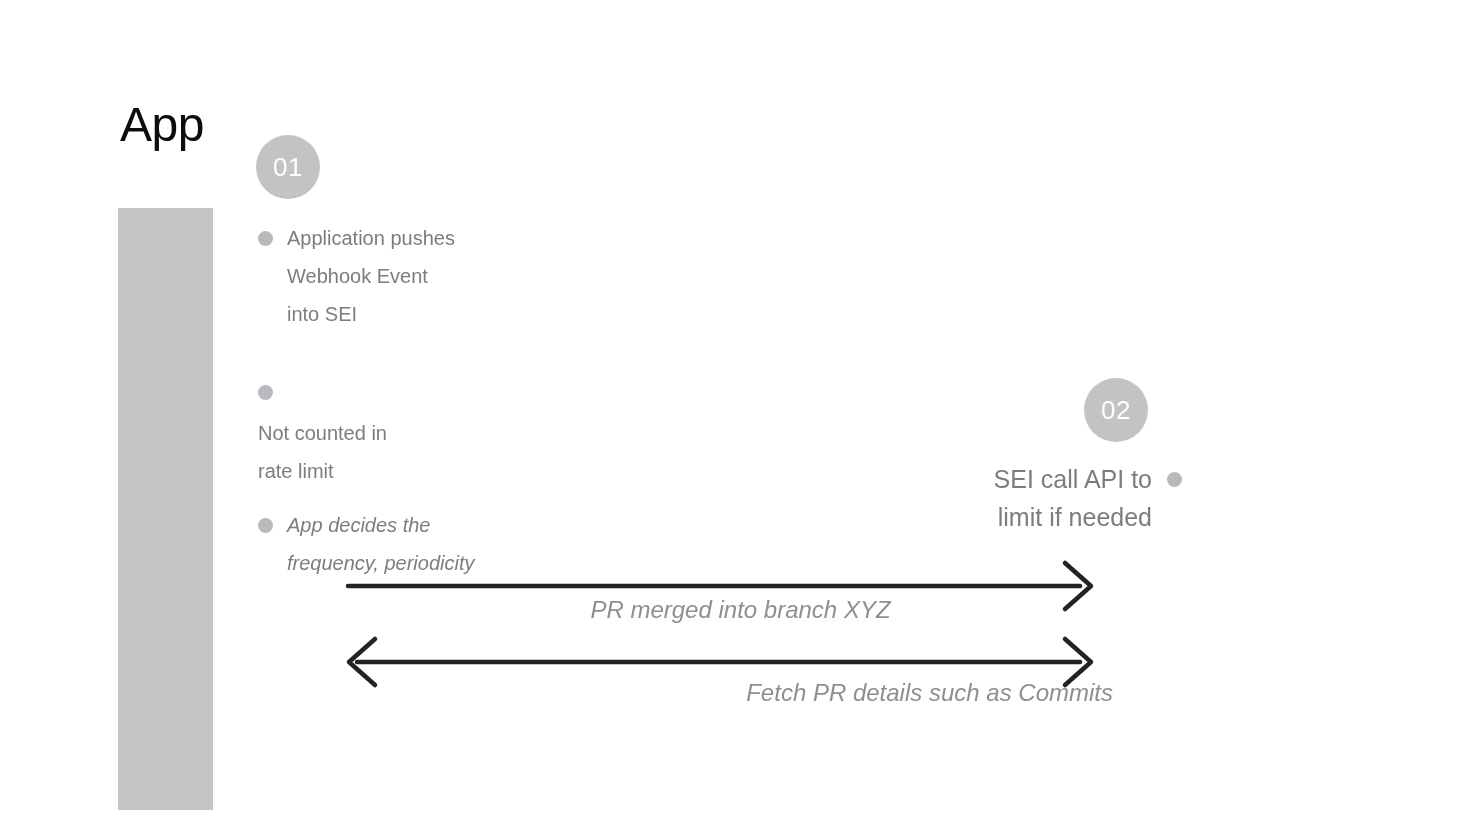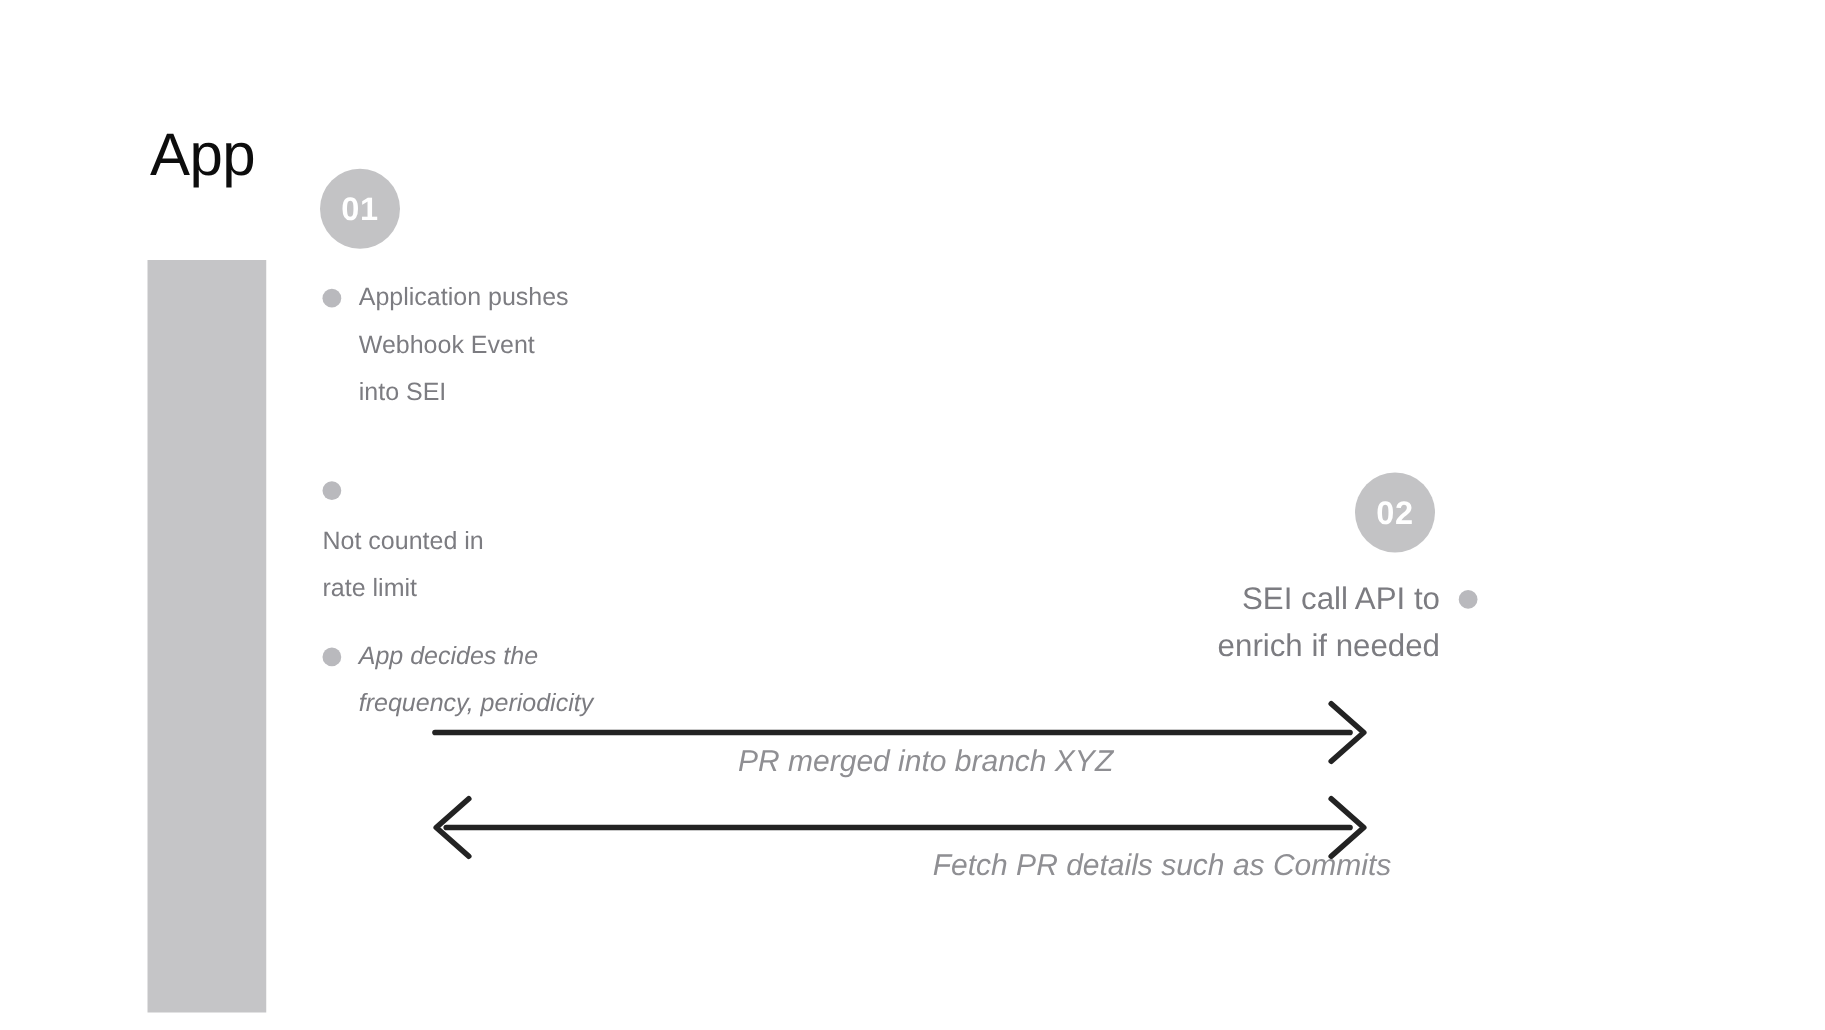--- a/index.html
+++ b/index.html
@@ -43,21 +43,21 @@
     width: 68px;
     height: 68px;
   }
   .badge {
     position: absolute;
     width: 64px;
     height: 64px;
     border-radius: 50%;
     background: #c3c3c5;
     color: #ffffff;
-    font-weight: bold;
+    font-weight: normal;
     font-size: 26px;
     display: flex;
     align-items: center;
     justify-content: center;
     letter-spacing: 0.5px;
   }
   .badge-01 { left: 256px; top: 135px; }
   .badge-02 { left: 1084px; top: 378px; }
   .bullets {
     position: absolute;
@@ -171,21 +171,21 @@
 rate limit</span>
     </li>
     <li class="bullet gap-sm">
       <span class="dot"></span>
       <span class="bullet-text">App decides the
 frequency, periodicity</span>
     </li>
   </ul>
 
   <div class="note">SEI call API to
-enrich if needed</div>
+limit if needed</div>
   <span class="note-dot"></span>
 
   <svg class="arrows-svg" width="1460" height="824" viewBox="0 0 1460 824">
     <g stroke="#232323" stroke-width="4.5" fill="none" stroke-linecap="round" stroke-linejoin="round">
       <g>
         <line x1="348" y1="586" x2="1080" y2="586"></line>
         <polyline points="1065,563 1091,586 1065,609"></polyline>
       </g>
       <g>
         <line x1="357" y1="662" x2="1080" y2="662"></line>

